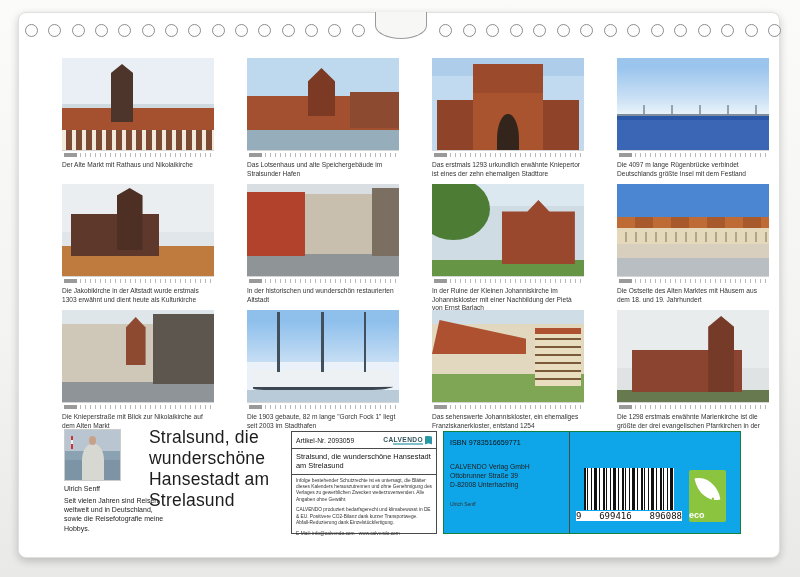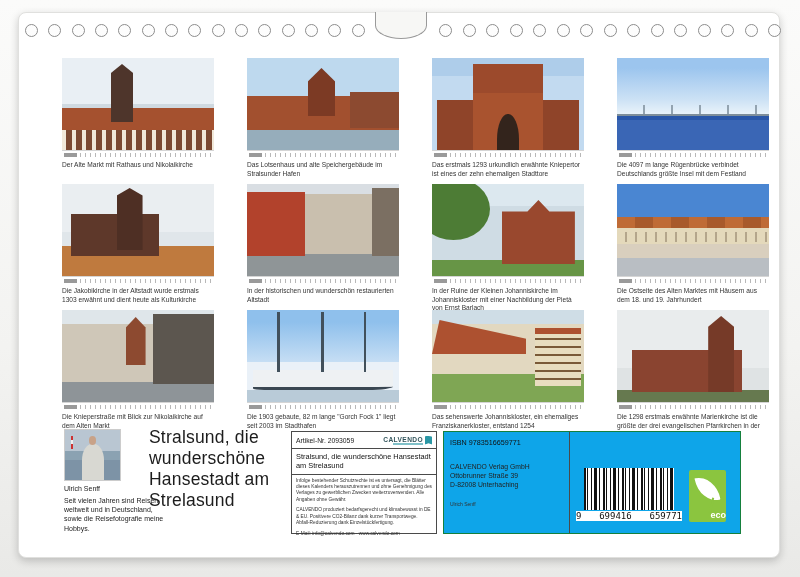--- a/index.html
+++ b/index.html
@@ -147,21 +147,21 @@
       #111 7px 8px,#fff 8px 10px,#111 10px 13px,#fff 13px 15px,#111 15px 16px,#fff 16px 19px); }
   .bar-digits { position:absolute; left:6px; top:79px; width:106px; display:flex;
     justify-content:space-between; font-family:"DejaVu Sans Mono","Liberation Mono",monospace;
     font-size:9px; color:#111; background:#fff; }
   .eco { position:absolute; right:14px; top:38px; width:37px; height:52px;
     background:#8bc53f; border-radius:2px; overflow:hidden; }
   .eco-leaf { position:absolute; left:8px; top:6px; width:21px; height:26px; background:#fff;
     border-radius:0 95% 4% 95%; transform:rotate(-12deg); }
   .eco-stem { position:absolute; left:10px; top:22px; width:2px; height:16px;
     background:#8bc53f; transform:rotate(24deg); }
-  .eco-label { position:absolute; left:0; right:0; bottom:2px; text-align:right;
+  .eco-label { position:absolute; left:0; right:0; bottom:2px; text-align:left;
     color:#fff; font-weight:bold; font-size:9px; }
 </style>
 </head>
 <body>
 
 <div class="page">
 
   <div class="holes holes-left">
       <div class="hole"></div>
       <div class="hole"></div>
@@ -306,21 +306,21 @@
         <div>Ottobrunner Straße 39</div>
         <div>D-82008 Unterhaching</div>
       </div>
       <div class="pub-author">Ulrich Senff</div>
     </div>
     <div class="pub-right">
       <div class="bars"></div>
       <div class="bar-digits">
         <span>9</span>
         <span>699416</span>
-        <span>659771</span>
+        <span>896088</span>
       </div>
       <div class="eco">
         <div class="eco-leaf">
             <div class="eco-stem"></div>
           </div>
         <div class="eco-label">eco</div>
       </div>
     </div>
   </div>
 

